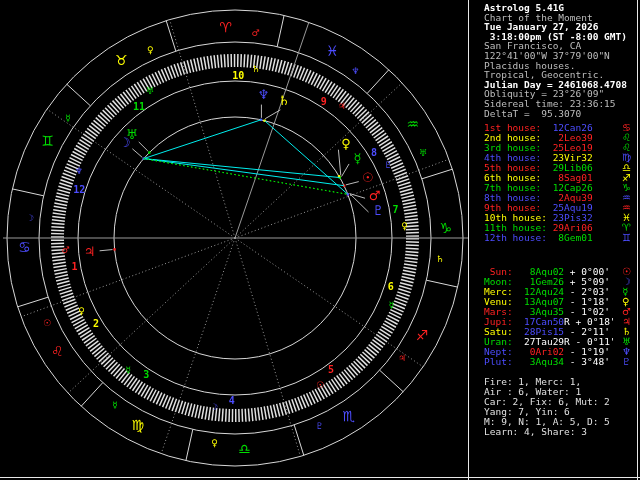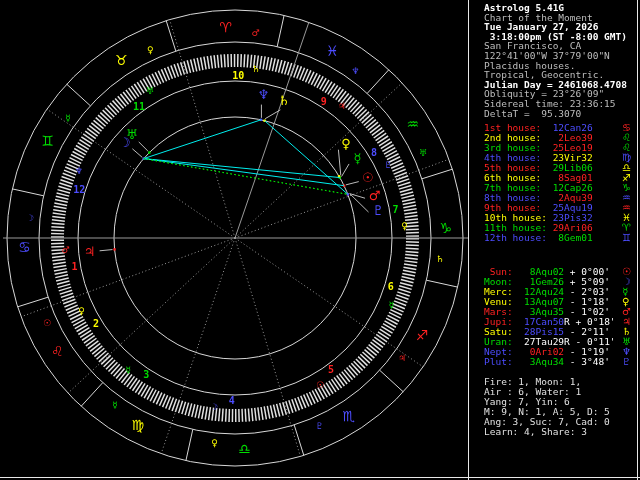--- a/index.html
+++ b/index.html
@@ -139,15 +139,15 @@
       <line x1="143.6801407930446" y1="158.61685749214863" x2="347.8493218003143" y2="194.34188999499517" stroke="#00dd00" stroke-width="1" stroke-dasharray="1.5 2.5"></line>
       <line x1="143.6801407930446" y1="158.61685749214863" x2="347.86150904428126" y2="194.3734051724453" stroke="#00dd00" stroke-width="1" stroke-dasharray="1.5 2.5"></line>
     </svg>
   <div class="divider"></div>
   <div class="edge-r"></div>
   <div class="edge-b"></div>
   <div class="sidebar">
     <div id="info-block" class="tblock"><div class="bright">Astrolog 5.41G</div><div class="dim">Chart of the Moment</div><div class="bright">Tue January 27, 2026</div><div class="bright"> 3:18:00pm (ST -8:00 GMT)</div><div class="dim">San Francisco, CA</div><div class="dim">122°41'00"W 37°79'00"N</div><div class="dim">Placidus houses.</div><div class="dim">Tropical, Geocentric.</div><div class="bright">Julian Day = 2461068.4708</div><div class="dim">Obliquity = 23°26'09"</div><div class="dim">Sidereal time: 23:36:15</div><div class="dim">DeltaT =  95.3070</div></div>
     <div id="house-block" class="tblock"><div class="row"><span style="color: rgb(255, 34, 34);">1st house:  </span><span style="color: rgb(77, 77, 255);">12Can26</span><span class="glyphcol" style="color: rgb(255, 34, 34);">♋</span></div><div class="row"><span style="color: rgb(255, 255, 0);">2nd house:  </span><span style="color: rgb(255, 34, 34);"> 2Leo39</span><span class="glyphcol" style="color: rgb(0, 221, 0);">♌</span></div><div class="row"><span style="color: rgb(0, 221, 0);">3rd house:  </span><span style="color: rgb(255, 34, 34);">25Leo19</span><span class="glyphcol" style="color: rgb(0, 221, 0);">♌</span></div><div class="row"><span style="color: rgb(77, 77, 255);">4th house:  </span><span style="color: rgb(255, 255, 0);">23Vir32</span><span class="glyphcol" style="color: rgb(77, 77, 255);">♍</span></div><div class="row"><span style="color: rgb(255, 34, 34);">5th house:  </span><span style="color: rgb(0, 221, 0);">29Lib06</span><span class="glyphcol" style="color: rgb(255, 255, 0);">♎</span></div><div class="row"><span style="color: rgb(255, 255, 0);">6th house:  </span><span style="color: rgb(255, 34, 34);"> 8Sag01</span><span class="glyphcol" style="color: rgb(255, 255, 0);">♐</span></div><div class="row"><span style="color: rgb(0, 221, 0);">7th house:  </span><span style="color: rgb(0, 221, 0);">12Cap26</span><span class="glyphcol" style="color: rgb(0, 221, 0);">♑</span></div><div class="row"><span style="color: rgb(77, 77, 255);">8th house:  </span><span style="color: rgb(255, 34, 34);"> 2Aqu39</span><span class="glyphcol" style="color: rgb(77, 77, 255);">♒</span></div><div class="row"><span style="color: rgb(255, 34, 34);">9th house:  </span><span style="color: rgb(77, 77, 255);">25Aqu19</span><span class="glyphcol" style="color: rgb(255, 34, 34);">♒</span></div><div class="row"><span style="color: rgb(255, 255, 0);">10th house: </span><span style="color: rgb(77, 77, 255);">23Pis32</span><span class="glyphcol" style="color: rgb(255, 255, 0);">♓</span></div><div class="row"><span style="color: rgb(0, 221, 0);">11th house: </span><span style="color: rgb(255, 34, 34);">29Ari06</span><span class="glyphcol" style="color: rgb(0, 221, 0);">♈</span></div><div class="row"><span style="color: rgb(77, 77, 255);">12th house: </span><span style="color: rgb(0, 221, 0);"> 8Gem01</span><span class="glyphcol" style="color: rgb(77, 77, 255);">♊</span></div></div>
     <div id="planet-block" class="tblock"><div class="row"><span style="color: rgb(255, 34, 34);"> Sun:  </span><span style="color: rgb(0, 221, 0);"> 8Aqu02</span><span style="color: rgb(255, 255, 255);"></span><span style="color: rgb(255, 255, 255);"> + 0°00'</span><span class="glyphcol" style="color: rgb(255, 34, 34);">☉</span></div><div class="row"><span style="color: rgb(0, 221, 0);">Moon:  </span><span style="color: rgb(0, 221, 0);"> 1Gem26</span><span style="color: rgb(255, 255, 255);"></span><span style="color: rgb(255, 255, 255);"> + 5°09'</span><span class="glyphcol" style="color: rgb(77, 77, 255);">☽</span></div><div class="row"><span style="color: rgb(255, 255, 0);">Merc:  </span><span style="color: rgb(0, 221, 0);">12Aqu24</span><span style="color: rgb(255, 255, 255);"></span><span style="color: rgb(255, 255, 255);"> - 2°03'</span><span class="glyphcol" style="color: rgb(0, 221, 0);">☿</span></div><div class="row"><span style="color: rgb(255, 255, 0);">Venu:  </span><span style="color: rgb(0, 221, 0);">13Aqu07</span><span style="color: rgb(255, 255, 255);"></span><span style="color: rgb(255, 255, 255);"> - 1°18'</span><span class="glyphcol" style="color: rgb(255, 255, 0);">♀</span></div><div class="row"><span style="color: rgb(255, 34, 34);">Mars:  </span><span style="color: rgb(0, 221, 0);"> 3Aqu35</span><span style="color: rgb(255, 255, 255);"></span><span style="color: rgb(255, 255, 255);"> - 1°02'</span><span class="glyphcol" style="color: rgb(255, 34, 34);">♂</span></div><div class="row"><span style="color: rgb(255, 34, 34);">Jupi:  </span><span style="color: rgb(77, 77, 255);">17Can50</span><span style="color: rgb(255, 255, 255);">R</span><span style="color: rgb(255, 255, 255);"> + 0°18'</span><span class="glyphcol" style="color: rgb(255, 34, 34);">♃</span></div><div class="row"><span style="color: rgb(255, 255, 0);">Satu:  </span><span style="color: rgb(77, 77, 255);">28Pis15</span><span style="color: rgb(255, 255, 255);"></span><span style="color: rgb(255, 255, 255);"> - 2°11'</span><span class="glyphcol" style="color: rgb(255, 255, 0);">♄</span></div><div class="row"><span style="color: rgb(0, 221, 0);">Uran:  </span><span style="color: rgb(255, 255, 255);">27Tau29</span><span style="color: rgb(255, 255, 255);">R</span><span style="color: rgb(255, 255, 255);"> - 0°11'</span><span class="glyphcol" style="color: rgb(0, 221, 0);">♅</span></div><div class="row"><span style="color: rgb(77, 77, 255);">Nept:  </span><span style="color: rgb(255, 34, 34);"> 0Ari02</span><span style="color: rgb(255, 255, 255);"></span><span style="color: rgb(255, 255, 255);"> - 1°19'</span><span class="glyphcol" style="color: rgb(77, 77, 255);">♆</span></div><div class="row"><span style="color: rgb(77, 77, 255);">Plut:  </span><span style="color: rgb(0, 221, 0);"> 3Aqu34</span><span style="color: rgb(255, 255, 255);"></span><span style="color: rgb(255, 255, 255);"> - 3°48'</span><span class="glyphcol" style="color: rgb(77, 77, 255);">♇</span></div></div>
-    <div id="stats-block" class="tblock"><div>Fire: 1, Moon: 1,</div><div>Air : 6, Water: 1</div><div>Yang: 7, Yin: 6</div><div>M: 9, N: 1, A: 5, D: 5</div><div>Ang: 3, Suc: 7, Cad: 0</div><div>Learn: 4, Share: 3</div></div>
+    <div id="stats-block" class="tblock"><div>Fire: 1, Merc: 1,</div><div>Air : 6, Water: 1</div><div>Car: 2, Fix: 6, Mut: 2</div><div>Yang: 7, Yin: 6</div><div>M: 9, N: 1, A: 5, D: 5</div><div>Learn: 4, Share: 3</div></div>
   </div>
 </div>
 
 </body></html>

